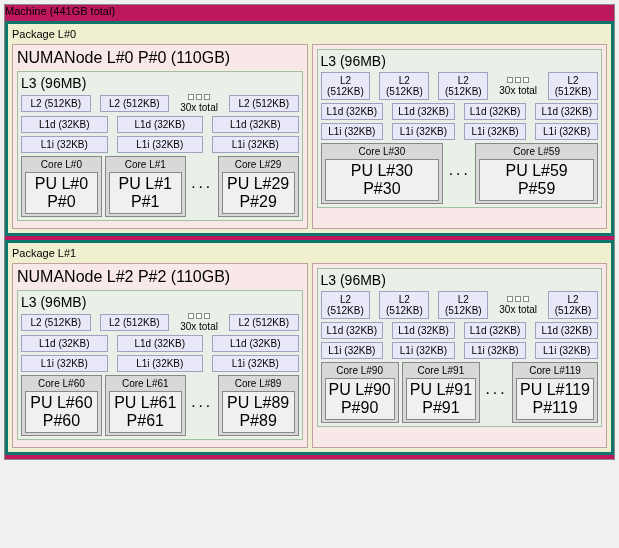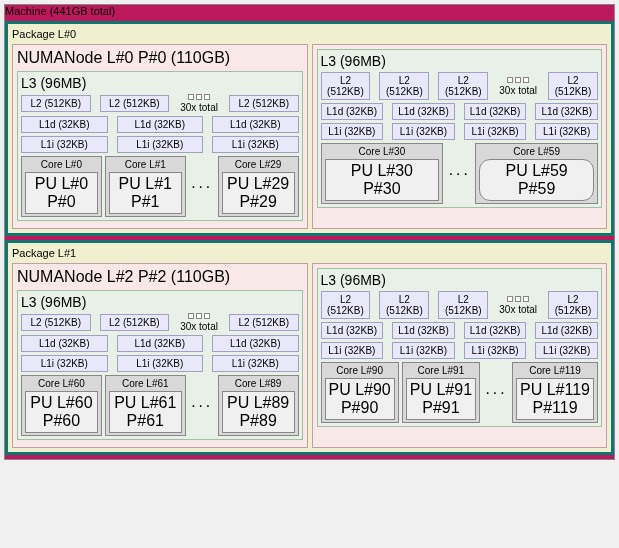--- a/index.html
+++ b/index.html
@@ -202,21 +202,21 @@
               </div>
               <div class="core-row">
                 <div class="core-box">
                   <div class="core-title">Core L#30</div>
                   <div class="pu-box" style="white-space: pre;">PU L#30
 P#30</div>
                 </div>
                 <div class="ellipsis-col" style="font-size: 16px; letter-spacing: 2px;">···</div>
                 <div class="core-box">
                   <div class="core-title">Core L#59</div>
-                  <div class="pu-box" style="white-space: pre; border-radius: 11px;">PU L#59
+                  <div class="pu-box" style="white-space: pre;">PU L#59
 P#59</div>
                 </div>
               </div>
             </div>
           </div>
         </div>
       </div>
       <div class="package-box">
         <div class="package-title">Package L#1</div>
         <div class="numa-row">

